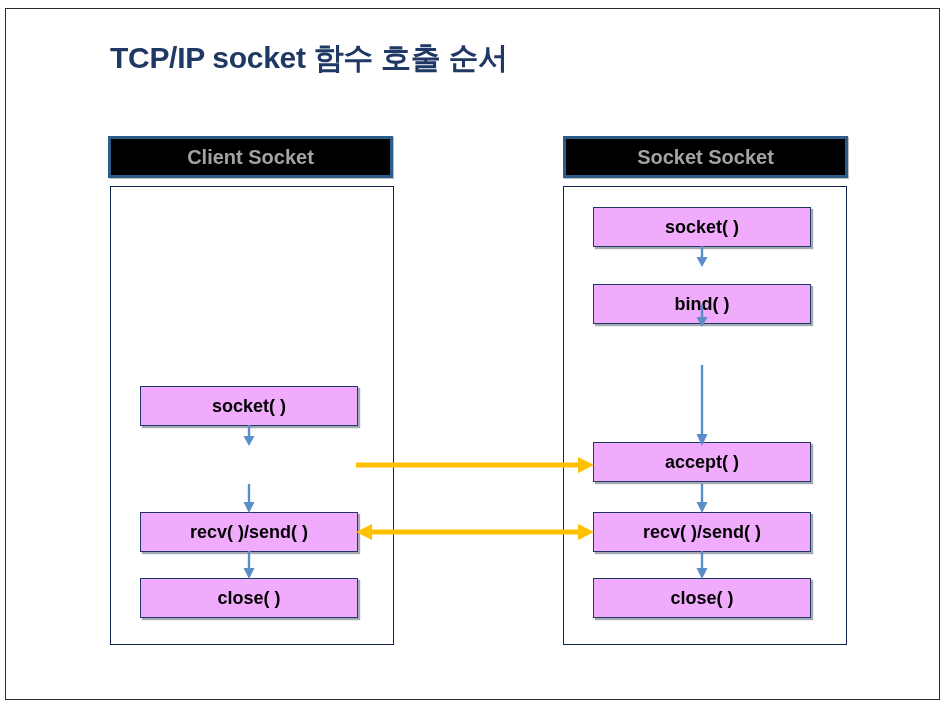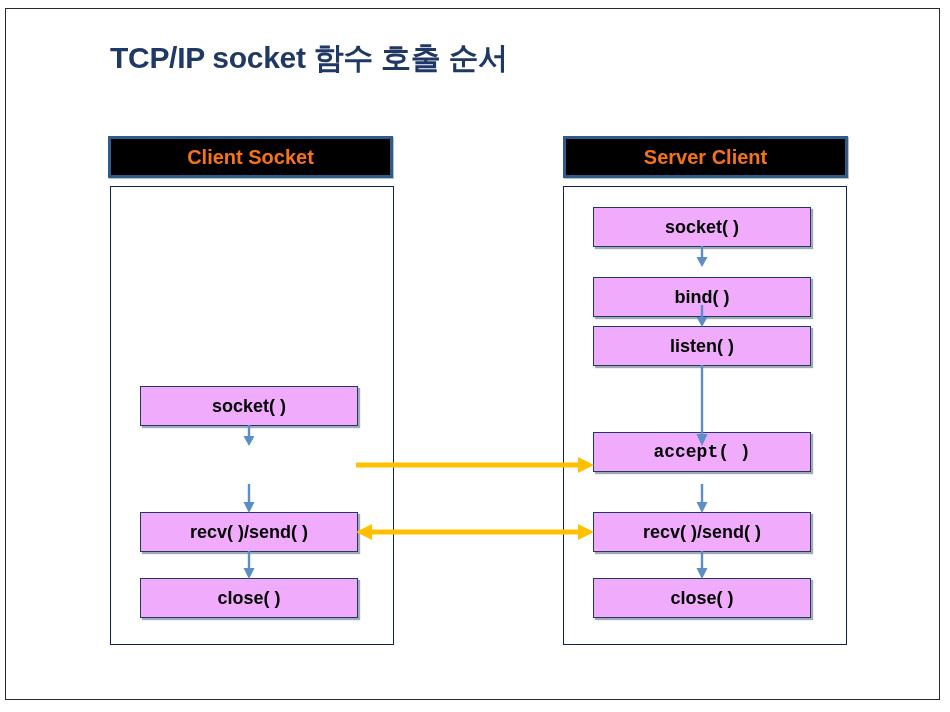--- a/index.html
+++ b/index.html
@@ -39,21 +39,21 @@
     white-space: nowrap;
   }
 
   
   .col-header {
     position: absolute;
     height: 42px;
     background: #000000;
     border: 3px solid #2E5C8A;
     box-sizing: border-box;
-    color: #f97316;
+    color: #a3a3a3;
     font-size: 20px;
     font-weight: bold;
     display: flex;
     align-items: center;
     justify-content: center;
     box-shadow: 1px 1px 0 rgba(0,0,0,0.25);
   }
   #client-header { left: 108px; top: 136px; width: 285px; }
   #server-header { left: 563px; top: 136px; width: 285px; }
 
@@ -85,23 +85,23 @@
   }
 
   
   #c-socket   { left: 140px; top: 386px; }
   #c-connect  { left: 140px; top: 445px; }
   #c-recvsend { left: 140px; top: 512px; }
   #c-close    { left: 140px; top: 578px; }
 
   
   #s-socket   { left: 593px; top: 207px; }
-  #s-bind     { left: 593px; top: 277px; }
+  #s-bind     { left: 593px; top: 284px; }
   #s-listen   { left: 593px; top: 326px; }
-  #s-accept   { left: 593px; top: 432px; font-family: Liberation Mono, monospace; }
+  #s-accept   { left: 593px; top: 442px; }
   #s-recvsend { left: 593px; top: 512px; }
   #s-close    { left: 593px; top: 578px; }
 
   
   .vconn {
     position: absolute;
     width: 22px;
     pointer-events: none;
   }
   .vconn svg { display: block; width: 22px; height: 100%; }
@@ -143,27 +143,26 @@
       <polygon points="11,29 5.5,18 16.5,18" fill="#5B8DC8"></polygon>
     </svg>
   </div>
   <div class="vconn" style="left:238px; top:551px; height:28px;">
     <svg viewBox="0 0 22 28" preserveAspectRatio="none">
       <line x1="11" y1="0" x2="11" y2="19" stroke="#5B8DC8" stroke-width="2.4"></line>
       <polygon points="11,28 5.5,17 16.5,17" fill="#5B8DC8"></polygon>
     </svg>
   </div>
 
-  <div class="col-header" id="server-header">Server Client</div>
+  <div class="col-header" id="server-header">Socket Socket</div>
 
   <div class="col-panel" id="server-panel"></div>
 
   <div class="fbox" id="s-socket">socket( )</div>
   <div class="fbox" id="s-bind">bind( )</div>
-  <div class="fbox" id="s-listen">listen( )</div>
   <div class="fbox" id="s-accept">accept( )</div>
   <div class="fbox" id="s-recvsend">recv( )/send( )</div>
   <div class="fbox" id="s-close">close( )</div>
 
   <div class="vconn" style="left:691px; top:246px; height:21px;">
     <svg viewBox="0 0 22 21" preserveAspectRatio="none">
       <line x1="11" y1="0" x2="11" y2="13" stroke="#5B8DC8" stroke-width="2.4"></line>
       <polygon points="11,21 5.5,11 16.5,11" fill="#5B8DC8"></polygon>
     </svg>
   </div>

